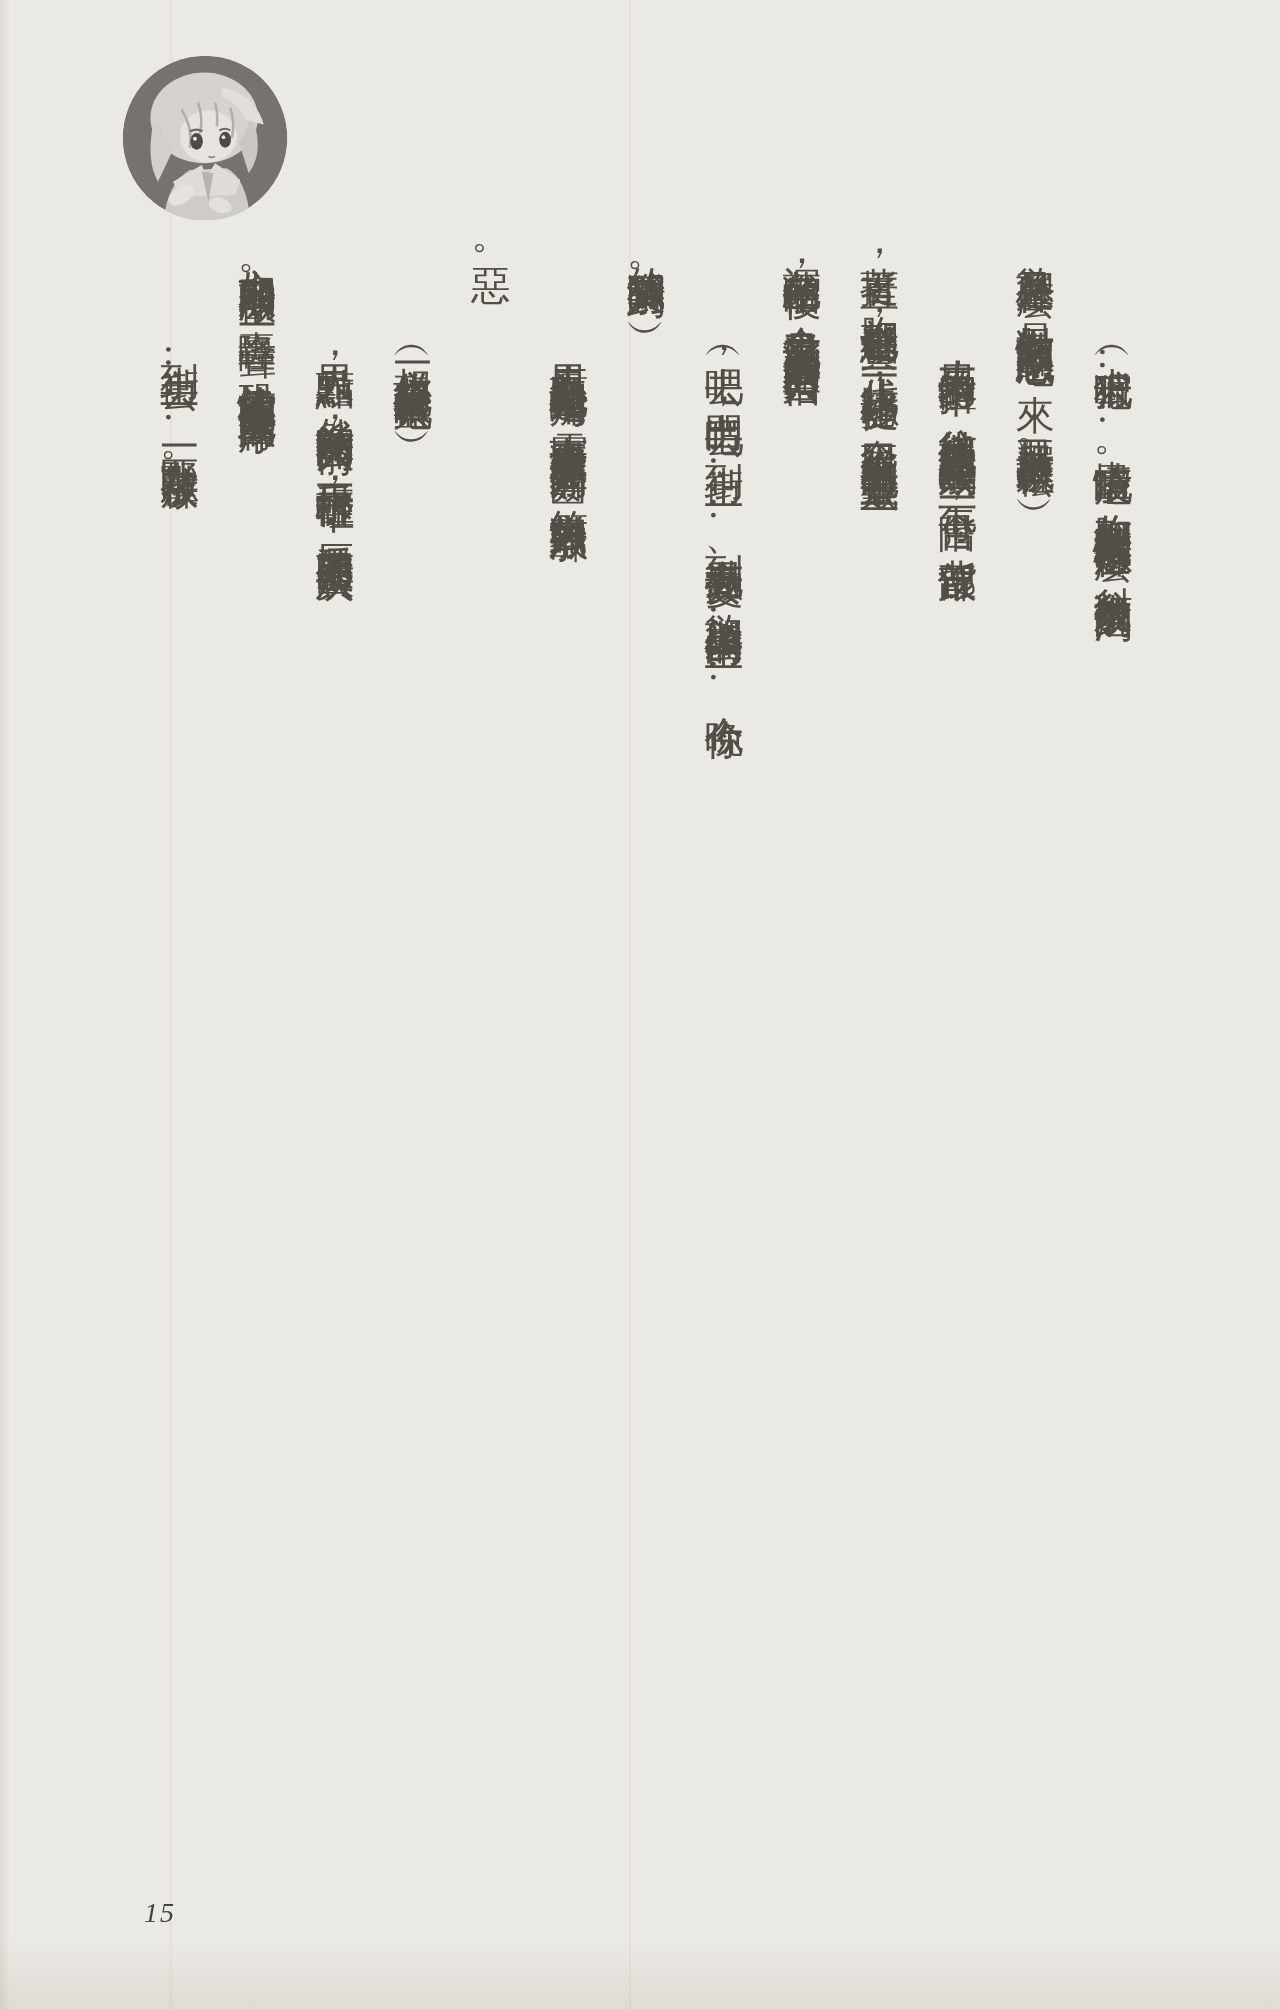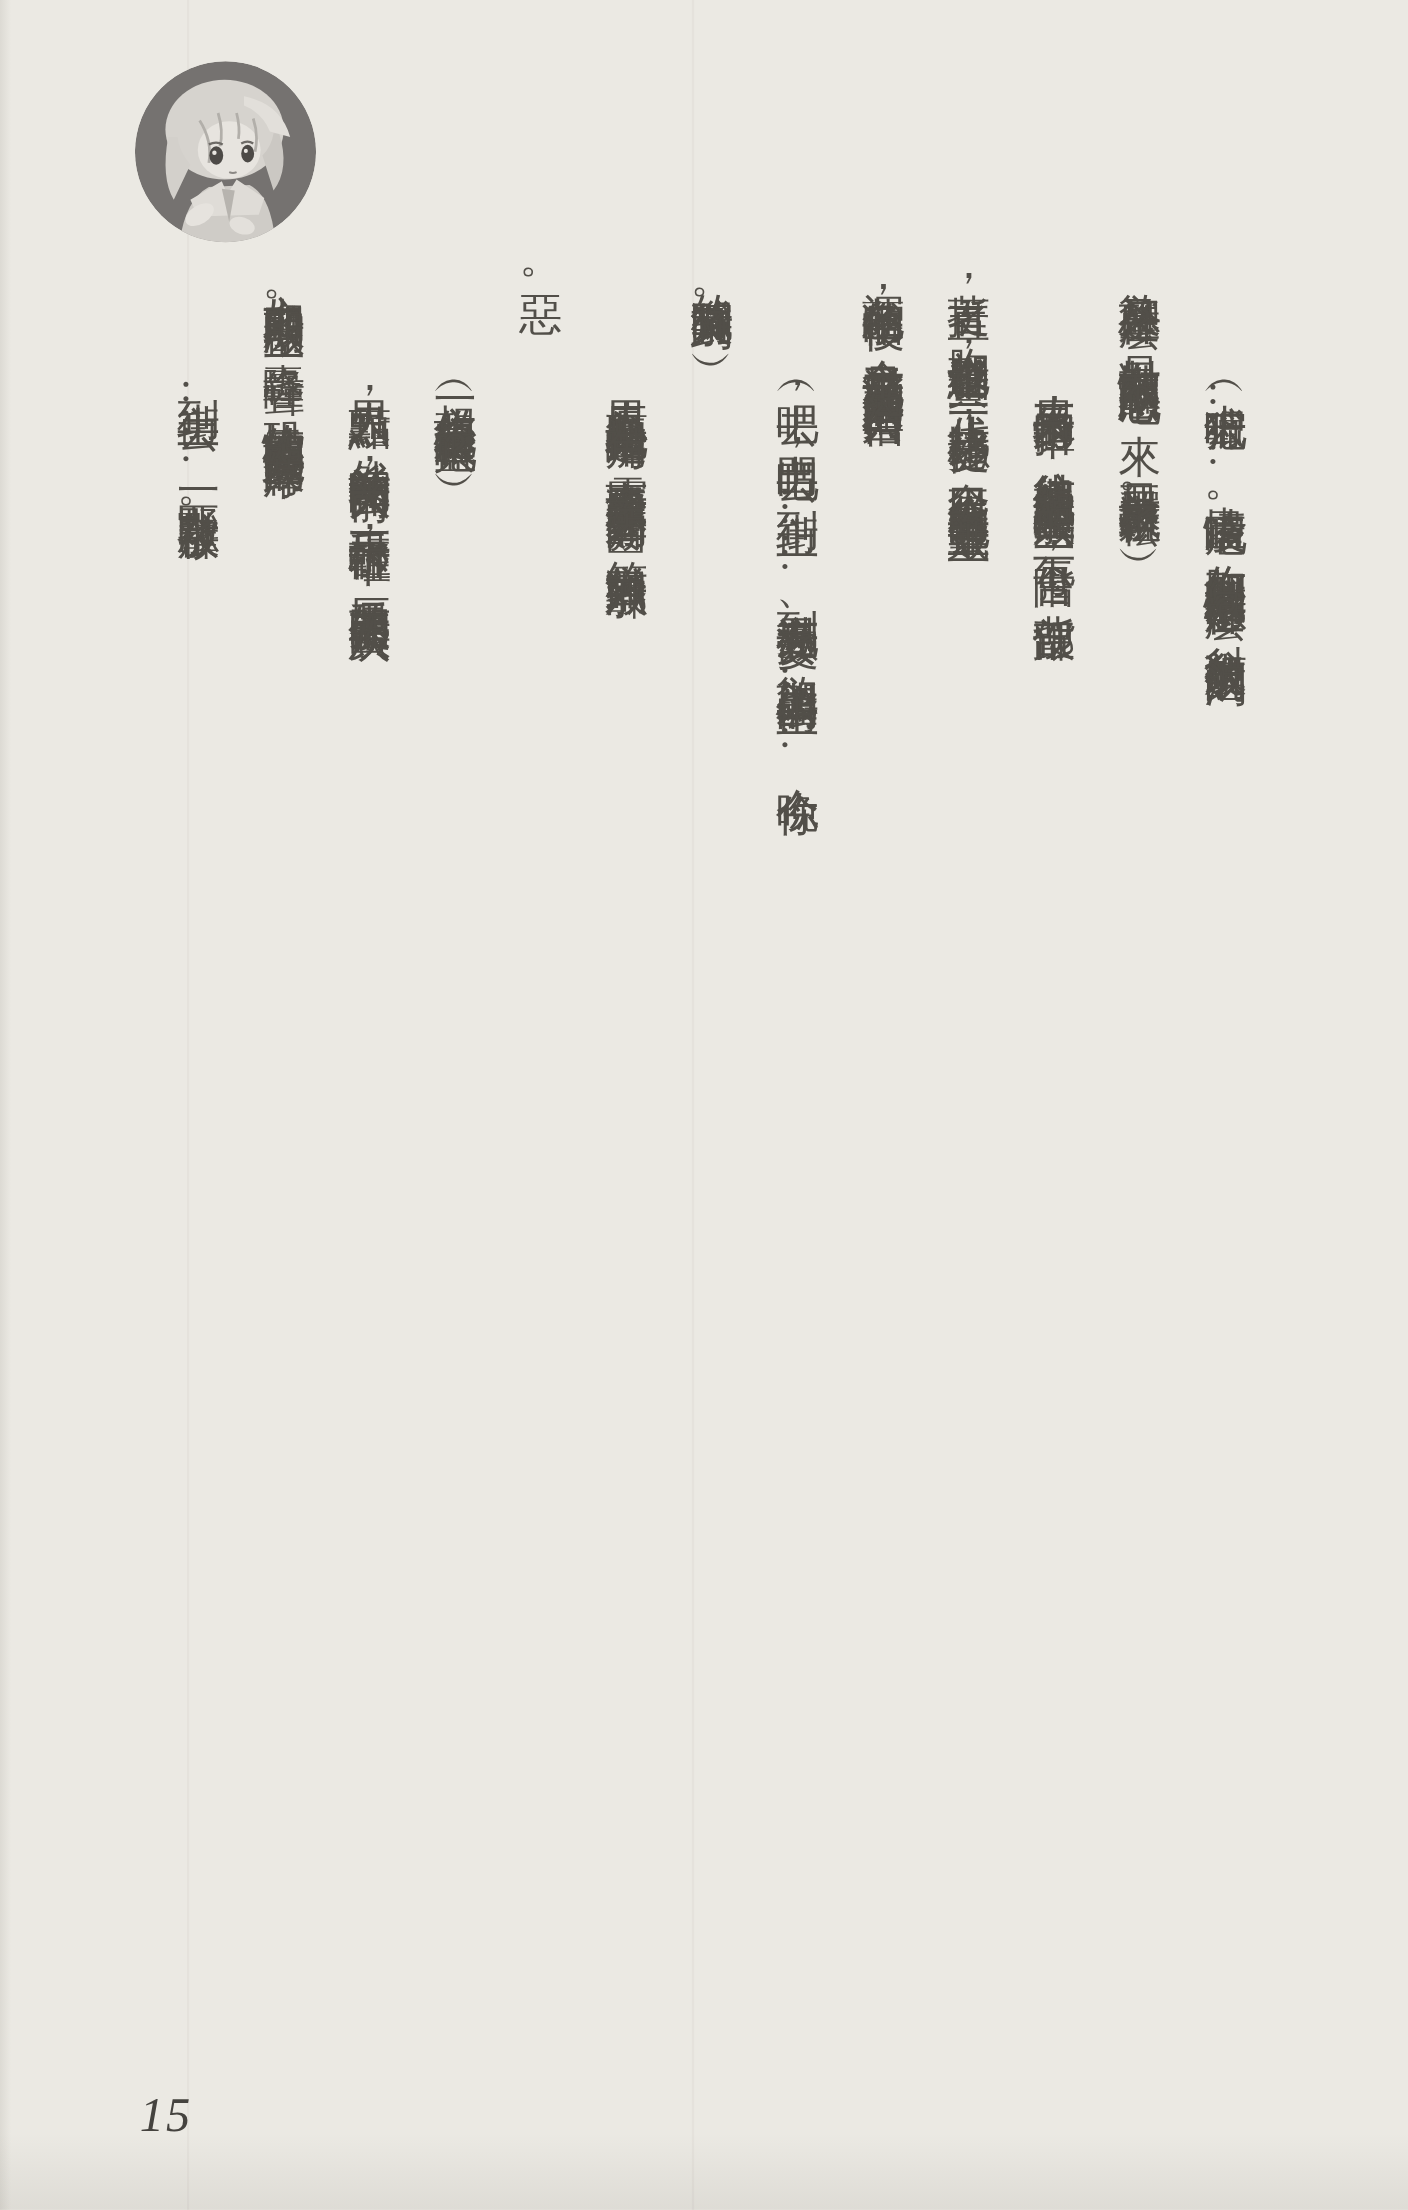--- a/index.html
+++ b/index.html
@@ -41,23 +41,23 @@
     letter-spacing: 2.5px;
     line-height: 77.8px;
     color: #524f49;
     white-space: nowrap;
   }
   .col { display:block; }
   .col.indent { text-indent: 97px; }
 
   .page-number {
     position:absolute;
-    left:127px;
+    left:144px;
     top:1897px;
-    font-size:44px;
+    font-size:28px;
     font-style: italic;
     color:#45433f;
     letter-spacing:2px;
   }
 </style>
 </head>
 <body>
 
 <div class="page">
 

